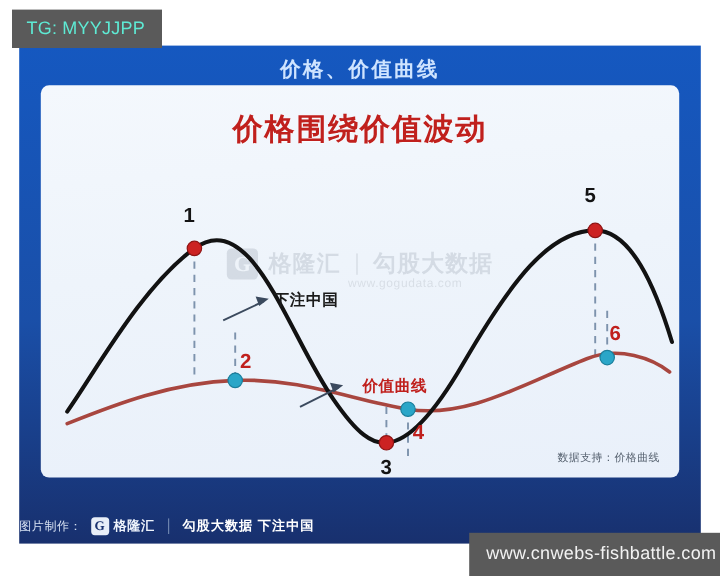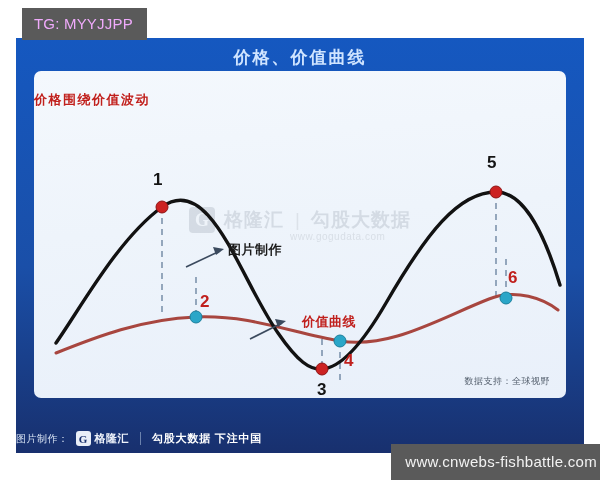--- a/index.html
+++ b/index.html
@@ -14,28 +14,27 @@
     overflow: hidden;
     font-family: "Liberation Sans", "DejaVu Sans", sans-serif;
   }
 
   
   .tg-tag {
     position: absolute;
     left: 10px;
     top: 8px;
     background: #5a5a5a;
-    color: #f0abfc;
+    color: #5eead4;
     font-size: 15px;
     line-height: 1;
     padding: 8px 14px 9px 12px;
     letter-spacing: 0.2px;
     z-index: 40;
     white-space: nowrap;
-    margin-left: 12px;
   }
   .url-tag {
     position: absolute;
     right: 0px;
     bottom: 0px;
     background: #5a5a5a;
     color: #f2f2f2;
     font-size: 15px;
     line-height: 1;
     padding: 10px 3px 11px 14px;
@@ -73,23 +72,23 @@
     height: 327px;
     background: linear-gradient(175deg, #f4f8fd 0%, #eef4fb 45%, #e9f0fa 100%);
     border-radius: 7px;
     overflow: hidden;
   }
   .panel-heading {
     position: absolute;
     left: 0;
     top: 20px;
     width: 100%;
-    text-align: left;
+    text-align: center;
     color: #c0201d;
-    font-size: 13px;
+    font-size: 25px;
     font-weight: 700;
     letter-spacing: 1.5px;
     text-shadow: 0 1px 0 rgba(255,255,255,0.6);
   }
 
   
   .watermark {
     position: absolute;
     left: 0;
     top: 136px;
@@ -292,24 +291,24 @@
       </g>
     </svg>
 
     <div class="pt-label pt-dark" style="left:119px; top:100px;">1</div>
     <div class="pt-label pt-red" style="left:166px; top:222px;">2</div>
     <div class="pt-label pt-dark" style="left:283px; top:310px;">3</div>
     <div class="pt-label pt-red" style="left:310px; top:281px;">4</div>
     <div class="pt-label pt-dark" style="left:453px; top:83px;">5</div>
     <div class="pt-label pt-red" style="left:474px; top:198px;">6</div>
 
-    <div class="curve-tag tag-price" style="left:194px; top:172px;">图片制作</div>
+    <div class="curve-tag tag-price" style="left:194px; top:172px;">下注中国</div>
     <div class="curve-tag tag-value" style="left:268px; top:244px;">价值曲线</div>
 
-    <div class="data-credit">数据支持：全球视野</div>
+    <div class="data-credit">数据支持：价格曲线</div>
   </div>
 
   <div class="poster-footer">
     <span class="ft-text">图片制作：</span>
     <span class="ft-logo">
       <span class="ft-logo-mark">G</span>
       <span class="ft-logo-text">格隆汇</span>
     </span>
     <span class="ft-divider"></span>
     <span class="ft-slogan">勾股大数据 下注中国</span>

